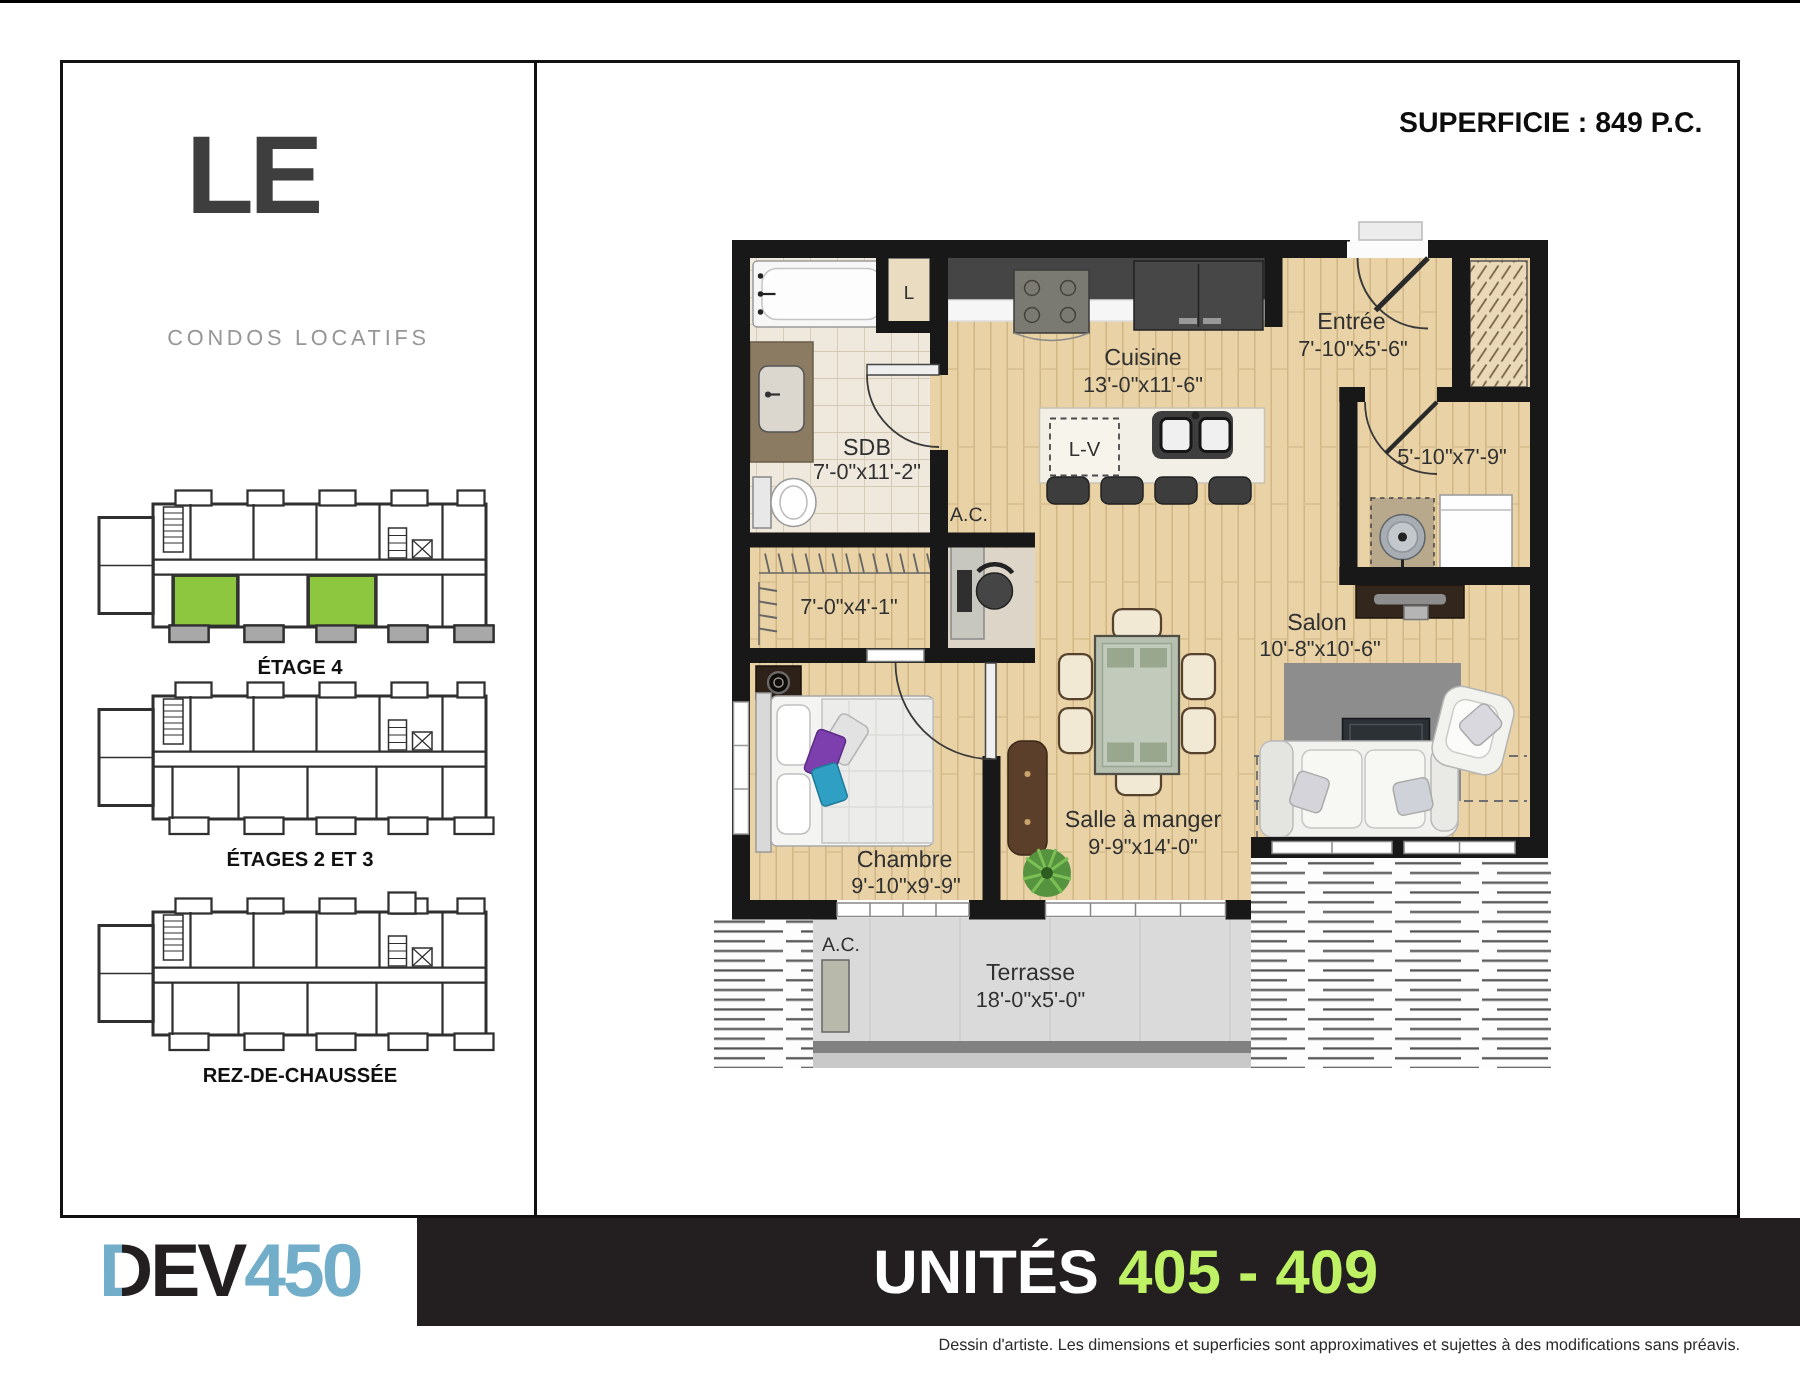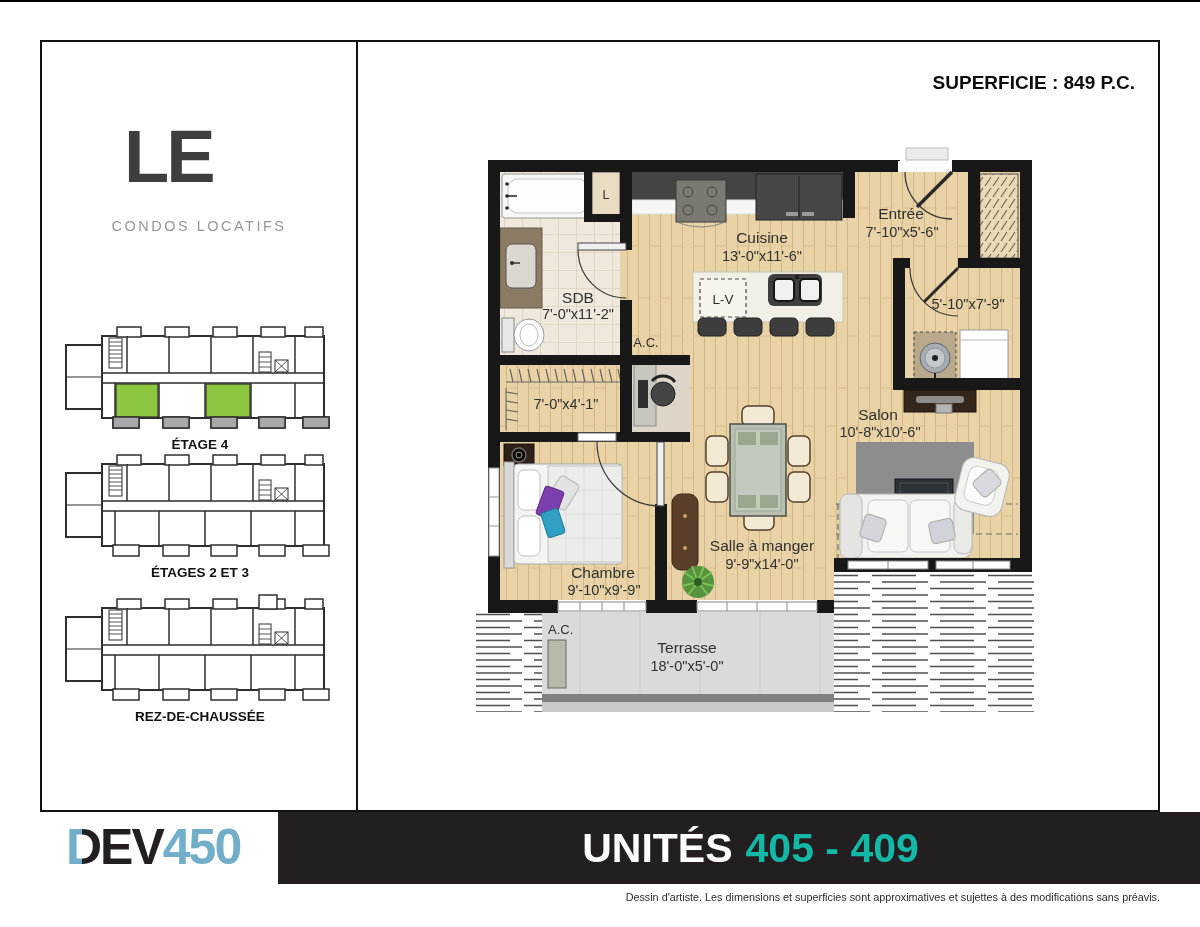--- a/index.html
+++ b/index.html
@@ -6,21 +6,21 @@
   .page{position:relative;width:1200px;height:927px;background:#fff;
         font-family:"Liberation Sans",sans-serif;overflow:hidden;}
   .top-edge{position:absolute;left:0;top:0;width:100%;height:2px;background:#000;}
   .frame{position:absolute;left:40px;top:40px;width:1116px;height:768px;border:2px solid #111;}
   .left-panel{position:absolute;left:0;top:0;width:314px;height:100%;border-right:2px solid #111;}
   .right-panel{position:absolute;left:316px;top:0;right:0;bottom:0;}
 
   
   .logo{position:absolute;left:0;top:0;width:100%;height:240px;}
   .logo-le{position:absolute;left:82px;top:38px;font-size:74px;font-weight:700;
-           letter-spacing:-3px;color:#3e3e3e;line-height:1;margin-top:40px;}
+           letter-spacing:-3px;color:#3e3e3e;line-height:1;}
   .logo-num{position:absolute;left:118px;top:76px;font-size:74px;font-weight:700;
             letter-spacing:-2px;color:#8dc63f;line-height:1;}
   .logo-tagline{position:absolute;left:0;top:176px;width:100%;text-align:center;
                 font-size:14.5px;letter-spacing:2.5px;color:#979797;}
 
   .miniplan{position:absolute;left:21px;width:274px;margin:0;}
   .miniplan svg{display:block;width:272px;height:114px;}
   .miniplan figcaption{margin-top:1px;text-align:center;font-size:13.5px;font-weight:bold;color:#111;}
   .mp1{top:280px;} .mp2{top:408px;} .mp3{top:552px;}
 
@@ -31,21 +31,21 @@
 
   
   .dev-logo{position:absolute;left:66px;top:822px;font-size:50px;font-weight:800;
             letter-spacing:-2px;color:#231f20;line-height:1;}
   .dev-d{background:linear-gradient(90deg,#72aeca 46%,#231f20 46%);
          -webkit-background-clip:text;background-clip:text;color:transparent;}
   .dev-num{color:#72aeca;}
   .banner{position:absolute;left:278px;top:812px;width:919px;height:72px;background:#231f20;
           display:flex;align-items:center;justify-content:center;gap:13px;
           font-size:41px;font-weight:bold;color:#fff;padding-left:13px;}
-  .banner .range{color:#14b8a6;}
+  .banner .range{color:#bef264;}
   .disclaimer{position:absolute;top:891px;right:40px;font-size:10.8px;color:#2b2b2b;text-align:right;}
 </style>
 </head>
 <body>
 
 <div class="page">
   <div class="top-edge"></div>
 
   <div class="frame">
 

